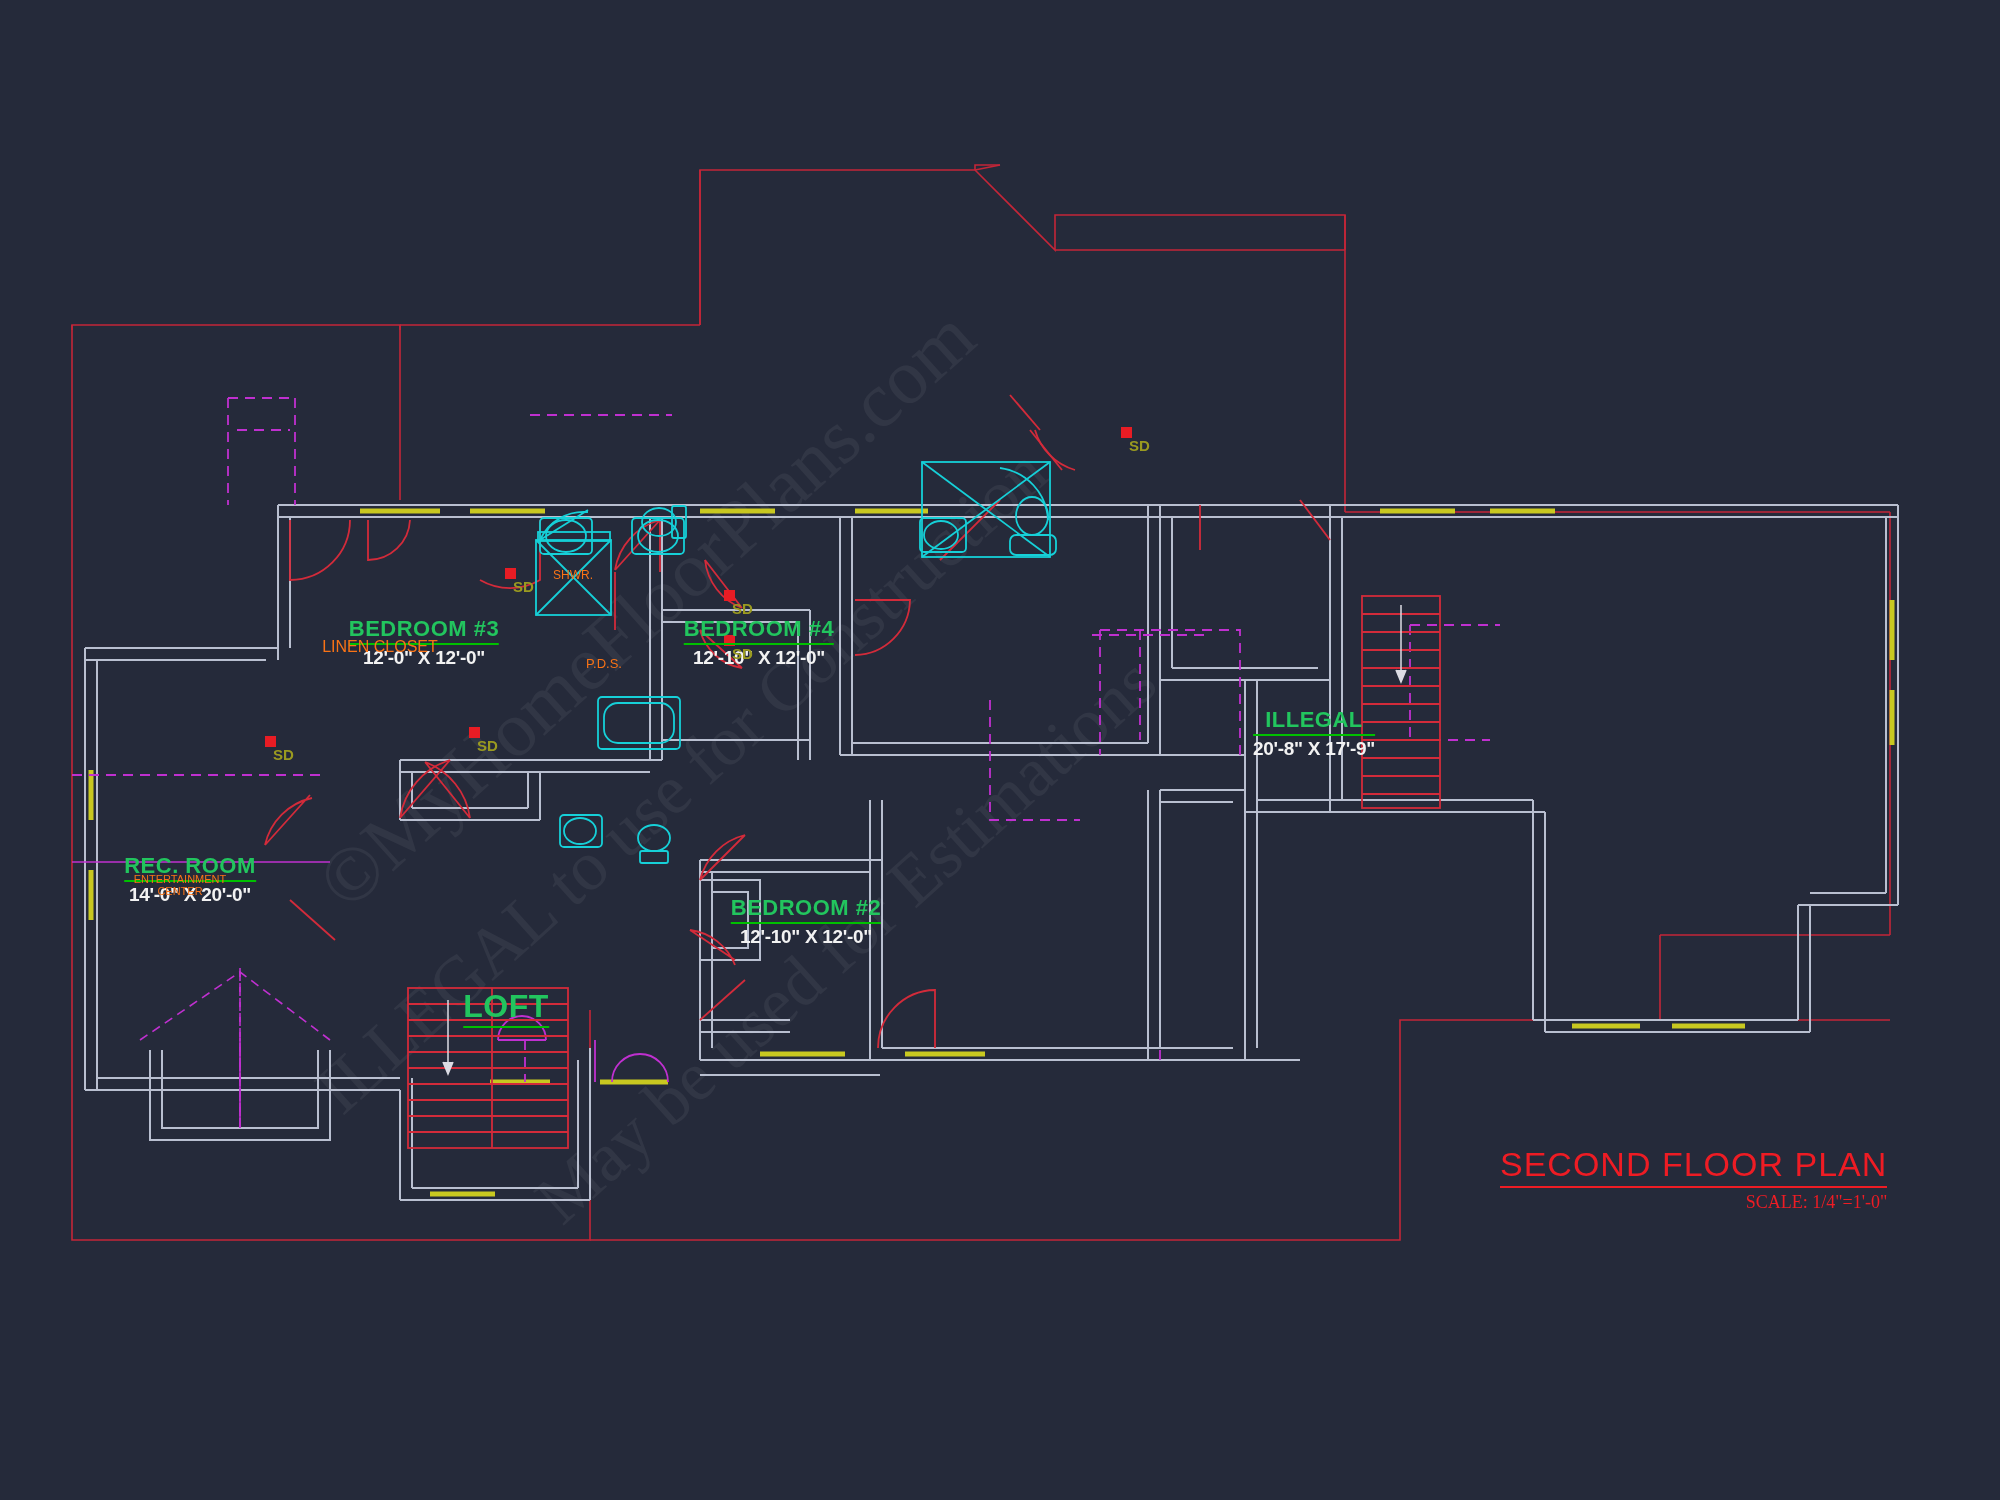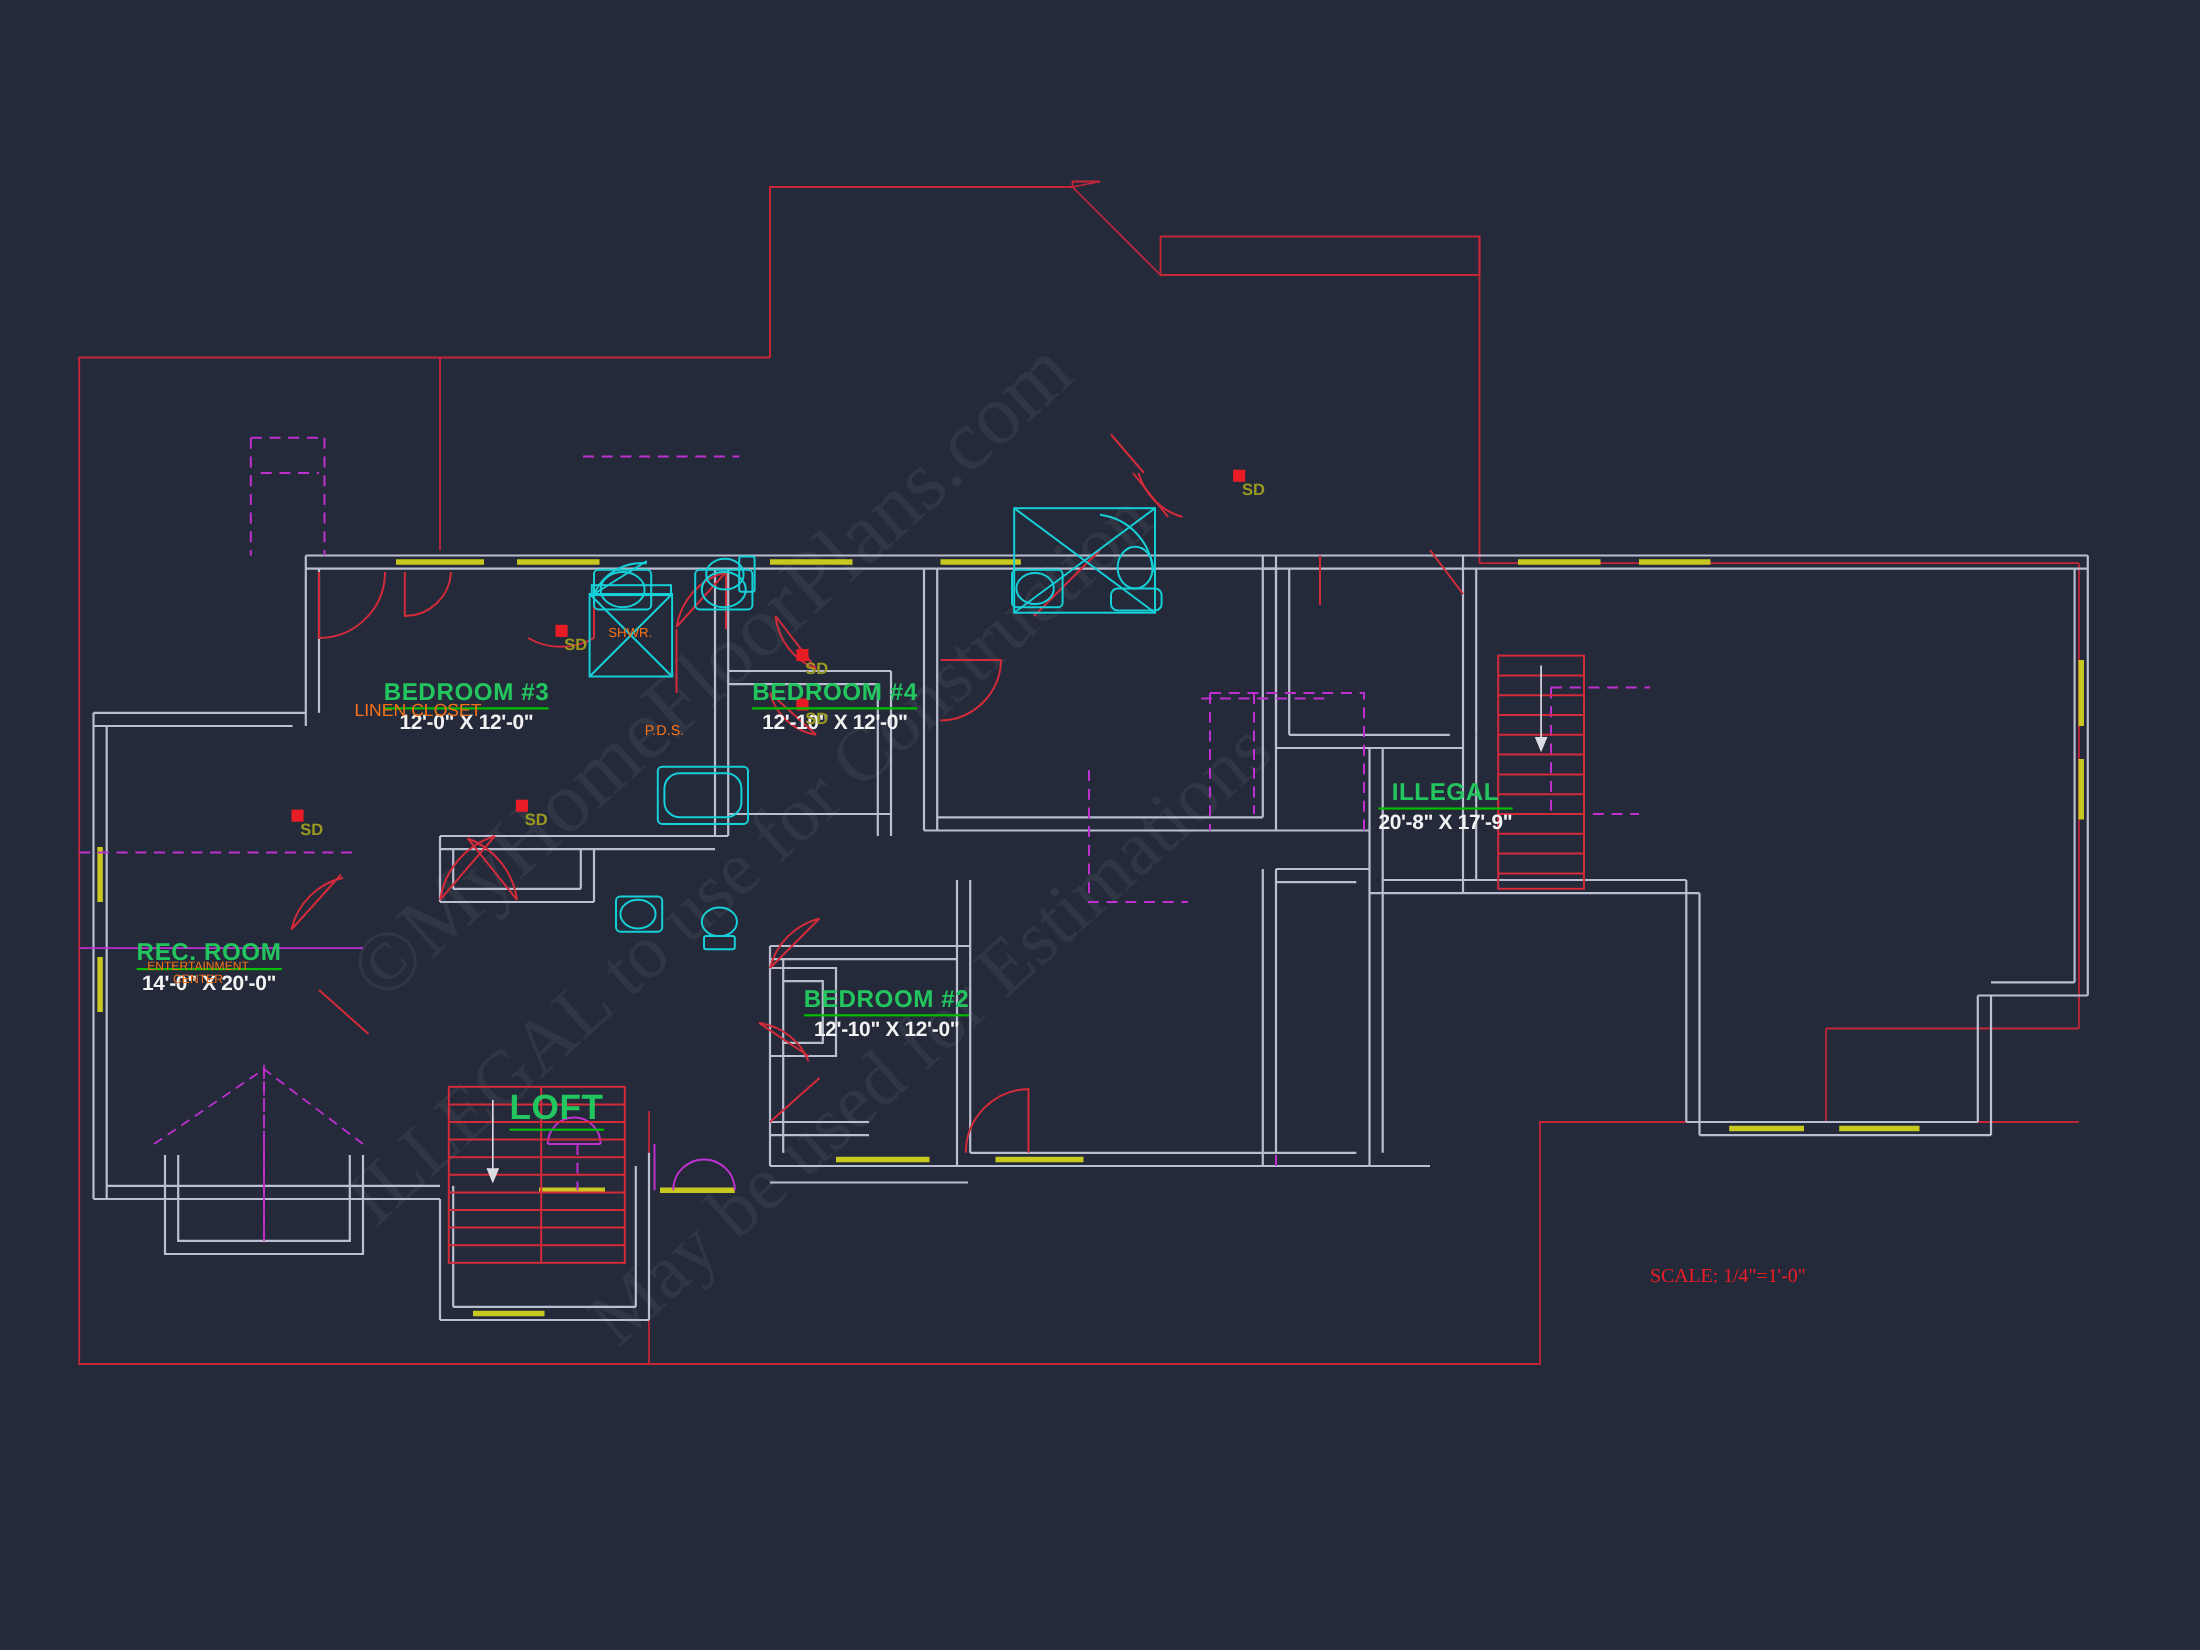--- a/index.html
+++ b/index.html
@@ -360,16 +360,17 @@
   <div id="sd-text-layer">
       <div class="lbl sd-txt" style="left: 513px; top: 578px;">SD</div>
       <div class="lbl sd-txt" style="left: 732px; top: 600px;">SD</div>
       <div class="lbl sd-txt" style="left: 732px; top: 645px;">SD</div>
       <div class="lbl sd-txt" style="left: 477px; top: 737px;">SD</div>
       <div class="lbl sd-txt" style="left: 273px; top: 746px;">SD</div>
       <div class="lbl sd-txt" style="left: 1129px; top: 437px;">SD</div>
     </div>
 
   <div class="title-blk" id="title-block" style="left: 1500px; top: 1145px;">
+    <span class="t-main">SECOND FLOOR PLAN</span>
     <span class="t-sub">SCALE: 1/4"=1'-0"</span>
   </div>
 
 </div>
 
 </body></html>

